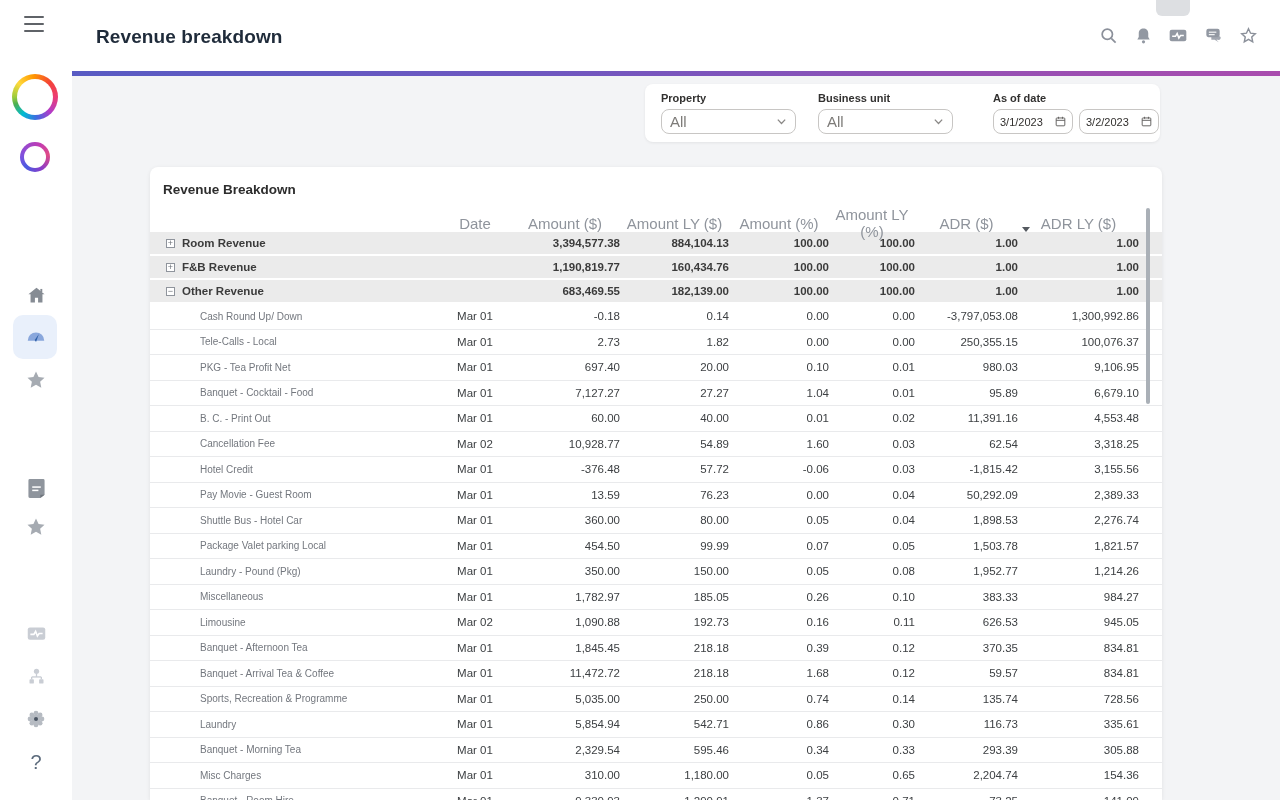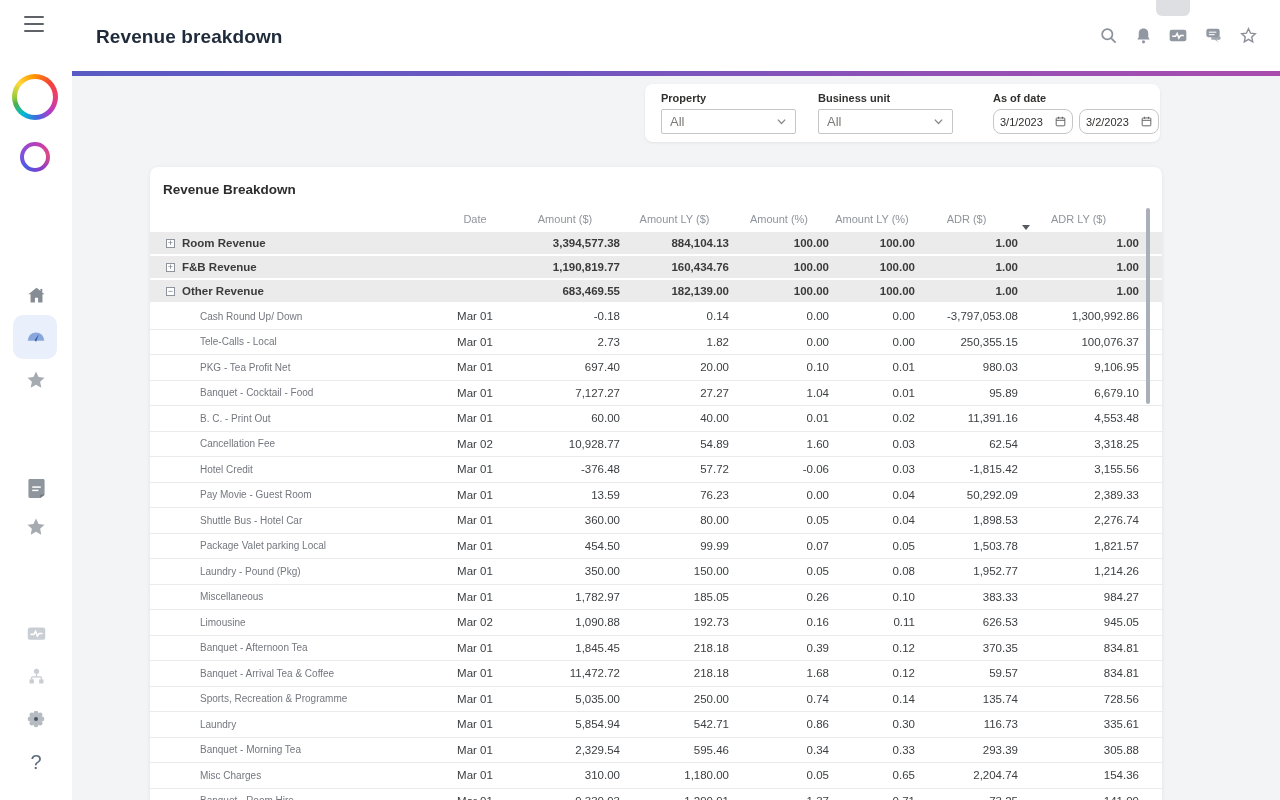--- a/index.html
+++ b/index.html
@@ -30,32 +30,32 @@
   .tooltip-stub { position:absolute; right:90px; top:0; width:34px; height:16px; background:#d7d9dd; border-radius:0 0 6px 6px; opacity:.85; }
   .grad-bar { position:absolute; left:72px; top:71px; width:1208px; height:5px;
     background:linear-gradient(90deg,#585bc3 0%,#6f57c0 40%,#9550b4 75%,#a94cae 100%); }
 
   
   .filter-card { position:absolute; left:645px; top:84px; width:515px; height:58px; background:#fff; border-radius:8px;
     box-shadow:0 1px 3px rgba(0,0,0,.07); display:flex; padding:9px 6px 9px 16px; gap:22px;align-items:center; }
   .fgroup { display:flex; flex-direction:column; }
   .fgroup.dates { margin-left:18px; }
   .flabel { font-size:11px; font-weight:700; color:#323130; margin-bottom:5px; }
-  .fselect { width:135px; height:25px; border:1px solid #c8c6c4; border-radius:2px; background:#fff;
-    display:flex; align-items:center; justify-content:space-between; padding:0 8px; font-size:13px; color:#7d7b78; cursor:pointer; }
+  .fselect { width:135px; height:25px; border:1px solid #c8c6c4; border-radius:8px; background:#fff;
+    display:flex; align-items:center; justify-content:space-between; padding:0 8px; font-size:15px; color:#7d7b78; cursor:pointer; }
   .date-row { display:flex; gap:6px; }
   .fdate { width:80px; height:25px; border:1px solid #c8c6c4; border-radius:8px; background:#fff;
     display:flex; align-items:center; justify-content:space-between; padding:0 6px; font-size:11px; color:#32302e; cursor:pointer; }
 
   
   .table-card { position:absolute; left:150px; top:167px; width:1012px; height:633px; background:#fff;
     border-radius:8px 8px 0 0; box-shadow:0 1px 4px rgba(0,0,0,.08); overflow:hidden; }
   .table-title { padding:15px 16px 9px 13px; font-size:13.5px; font-weight:700; color:#2d2d2d; }
   .grid-row { display:grid; grid-template-columns:290px 70px 110px 109px 100px 86px 103px 121px; align-items:center; }
-  .thead { height:26px; color:#8f949c; font-size:11px; padding-right:23px; }
+  .thead { height:26px; color:#8f949c; font-size:15px; padding-right:23px; }
   .thead .th { text-align:center; position:relative; }
   .sort-arrow { position:absolute; right:-12px; top:12px; width:0; height:0;
     border-left:4px solid transparent; border-right:4px solid transparent; border-top:5px solid #555a60; }
   .group-row { height:22px; background:#ebebeb; margin-bottom:2px; font-size:11.5px; font-weight:700; color:#3b3b3b; padding-right:23px; cursor:pointer; }
   .group-row .gname { display:flex; align-items:center; gap:7px; padding-left:16px; }
   .expander { width:9px; height:9px; border:1px solid #8f949c; color:#6f747b; font-size:9px; line-height:7px;
     display:flex; align-items:center; justify-content:center; font-weight:400; background:#fff; flex:0 0 auto; }
   .num { text-align:right; }
   .detail-row { height:25.5px; border-bottom:1px solid #e9eaec; font-size:11.5px; color:#3d4043; padding-right:23px; }
   .detail-row .dname { padding-left:50px; color:#73777e; font-size:10px; white-space:nowrap; overflow:hidden; }

